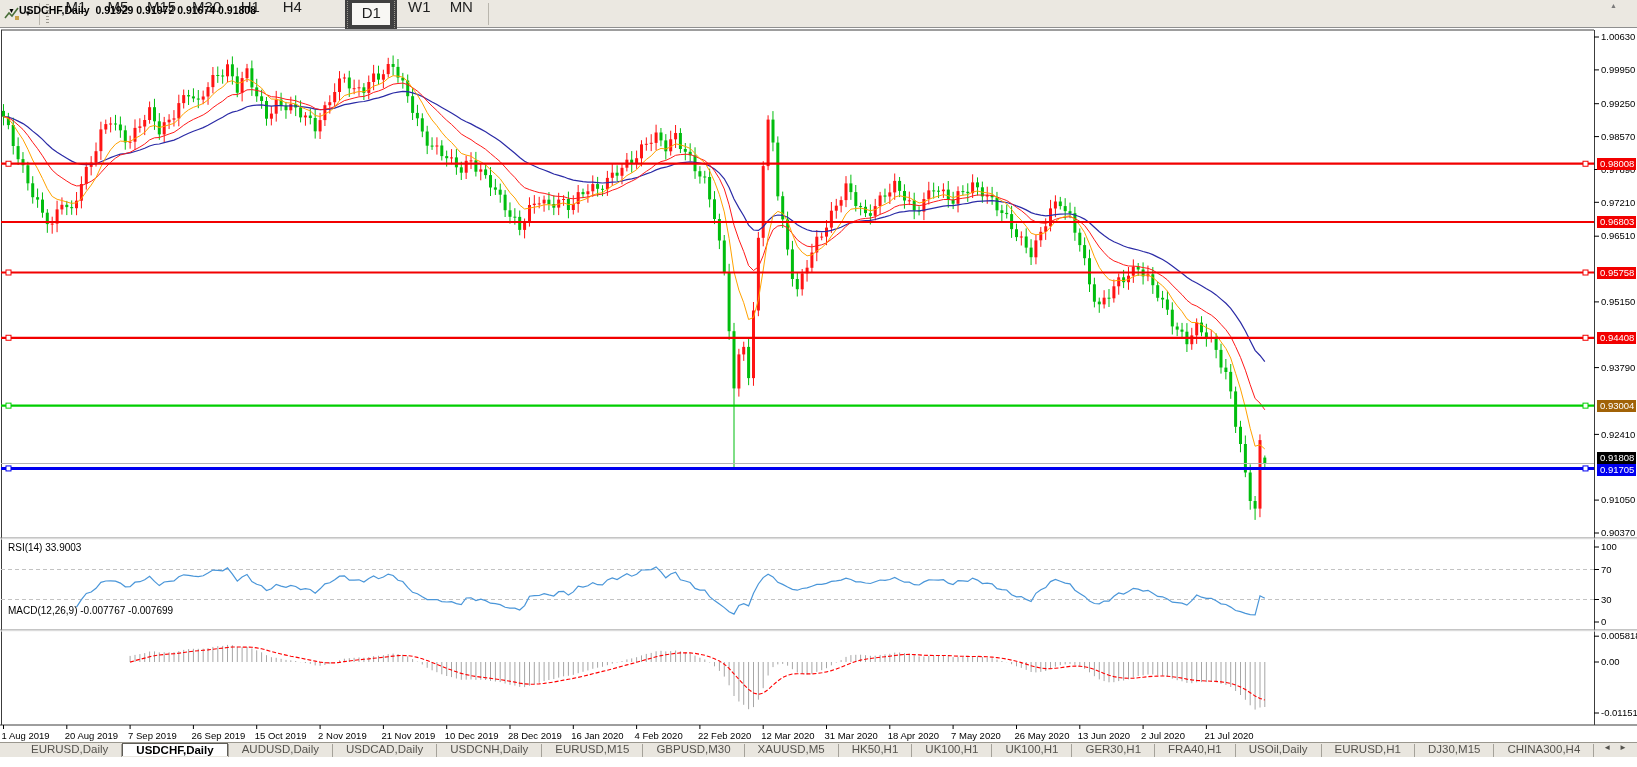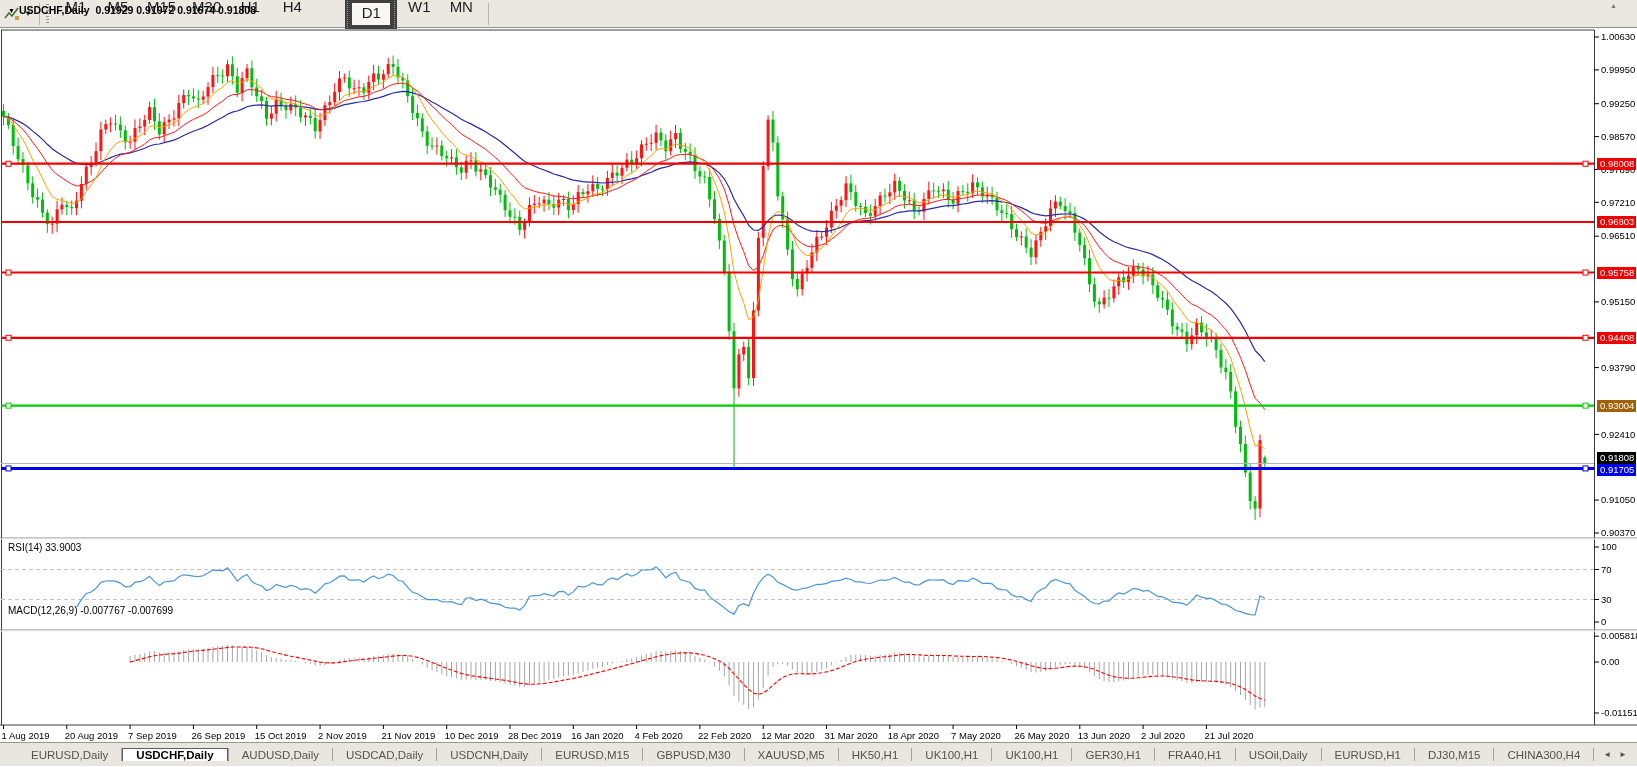--- a/index.html
+++ b/index.html
@@ -22,22 +22,22 @@
   .chart-host{position:absolute;left:0;top:29px;width:1637px;height:566px;background:#fff;}
   .overlay{position:absolute;font-size:10px;color:#000;white-space:nowrap;z-index:5;}
   .chart-title{left:8px;top:4px;font-weight:bold;font-size:10.5px;}
   .chart-title .tri{font-size:7px;vertical-align:1px;margin-right:4px;}
   .rsi-title{left:8px;top:542px;}
   .macd-title{left:8px;top:605px;}
   .px-label{position:absolute;left:1597px;width:39px;height:12px;line-height:12px;
             font-size:9.5px;color:#fff;text-align:left;padding-left:3px;box-sizing:border-box;z-index:6;}
   .scrollup{position:absolute;left:1610px;top:2px;font-size:7px;color:#7a7a7a;z-index:6;}
   
-  .tabbar{position:absolute;left:0;top:742px;width:1637px;height:24px;background:#e9e6df;
-          border-top:1px solid #9a978e;display:flex;align-items:center;box-sizing:border-box;}
+  .tabbar{position:absolute;left:0;top:742px;width:1637px;height:15px;background:#e9e6df;
+          border-top:1px solid #9a978e;display:flex;align-items:flex-start;box-sizing:border-box;}
   .tabbar .pad{width:18px;}
   .tab{font-size:11.5px;color:#55534e;padding:0 13px;display:flex;align-items:center;cursor:pointer;}
   .tab.active{background:#fff;color:#000;font-weight:bold;border:1px solid #5f5d57;border-bottom:none;}
   .tab-sep{width:1px;height:13px;background:#a5a29a;align-self:center;}
   .tab-arrows{margin-left:auto;margin-right:10px;display:flex;align-items:center;gap:8px;
               font-size:8px;color:#55534e;}
   .tab-arrows span{cursor:pointer;}
 </style>
 </head>
 <body>

